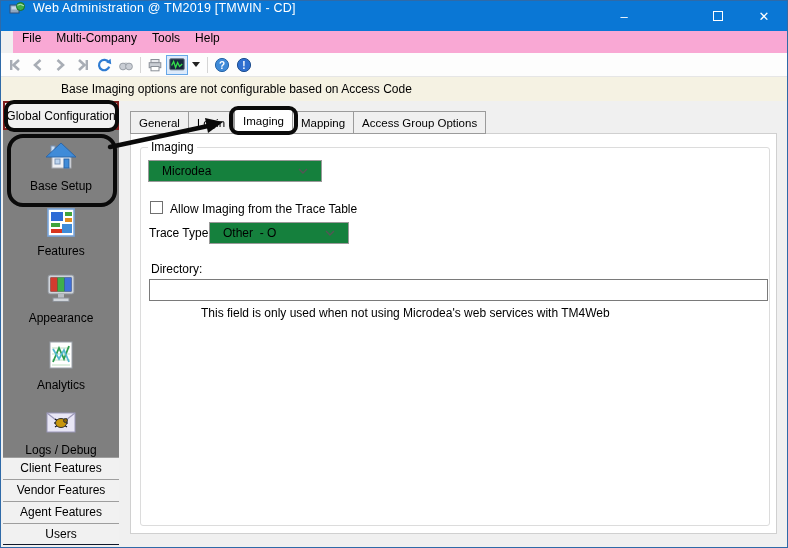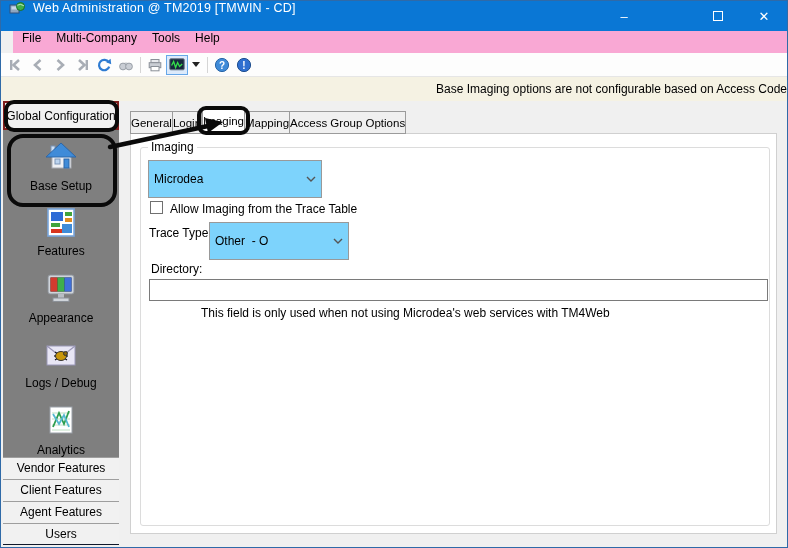--- a/index.html
+++ b/index.html
@@ -28,51 +28,51 @@
              display:flex; align-items:center; padding-left:4px; border-bottom:1px solid #e6e6e6; }
   .tool-btn { width:22px; height:20px; display:flex; align-items:center; justify-content:center; }
   .tool-sep { width:1px; height:16px; background:#d5d5d5; margin:0 3px; }
   .tool-toggle { display:flex; align-items:center; justify-content:center;
                  border:1px solid #66a7e8; background:#dceafb; width:22px; height:20px; }
   .caret-down { width:0; height:0; border-left:4px solid transparent; border-right:4px solid transparent;
                 border-top:5px solid #222; margin:0 4px; }
 
   
   .banner { position:absolute; top:76px; left:0; right:0; height:24px; background:#f5f2e3;
-            display:flex; align-items:center; justify-content:flex-end; padding-left:94px; }
+            display:flex; align-items:center; justify-content:flex-start; padding-left:60px; }
 
   
   .sidebar { position:absolute; top:100px; left:2px; width:116px; bottom:2px;
              display:flex; flex-direction:column; }
   .sidebar-header { height:33px; background:#f1f1f1; border:2px solid #7f1d1d; display:flex;
                     align-items:center; justify-content:center; position:relative; font-size:12px; }
   .sidebar-body { flex:1; background:#7f7f7f; display:flex; flex-direction:column; align-items:center; }
   .side-item { width:100%; display:flex; flex-direction:column; align-items:center;
                margin-top:14px; position:relative; }
   .side-item.first { margin-top:10px;align-items:center; }
   .side-label { margin-top:2px; font-size:12px; color:#000; }
   .sidebar-bottom .bottom-item { height:22px; line-height:21px; text-align:center; background:#f1f1f1;
                border-top:1px solid #9e9e9e; font-size:12px; }
   .sidebar-bottom .bottom-item.last { border-bottom:1px solid #0f172a; }
 
   
   .tabs { position:absolute; left:129px; top:107px; height:26px; display:flex; align-items:flex-end; z-index:2; }
-  .tab { height:23px; line-height:22px; padding:0 0; background:#f0f0f0;
+  .tab { height:23px; line-height:22px; padding:0 8px; background:#f0f0f0;
          border:1px solid #9b9b9b; border-left:none; font-size:11.5px; white-space:nowrap; }
   .tab.tfirst { border-left:1px solid #9b9b9b; }
   .tab.selected { height:26px; line-height:25px; background:#fff; border-left:1px solid #9b9b9b;
                   border-bottom:1px solid #fff; position:relative; z-index:3; }
   .panel { position:absolute; left:129px; top:132px; width:647px; height:401px; background:#fff;
            border:1px solid #d0d0d0; z-index:1; }
   .groupbox { position:absolute; left:9px; top:13px; right:6px; bottom:7px;
               border:1px solid #dcdcdc; border-radius:3px; }
   .legend { position:absolute; left:7px; top:-8px; background:#fff; padding:0 3px; font-size:12px; }
 
-  .combo { position:absolute; background:#7dd3fc; border:1px solid #999; display:flex;
-           align-items:center; justify-content:space-between; padding:0 5px; font-size:12px; height:38px; }
+  .combo { position:absolute; background:#15803d; border:1px solid #999; display:flex;
+           align-items:center; justify-content:space-between; padding:0 13px; font-size:12px; height:22px; }
   .combo .val { white-space:pre; }
   .checkbox { position:absolute; width:13px; height:13px; background:#fff; border:1px solid #707070; }
   .flabel { position:absolute; font-size:12px; }
   .dir-input { position:absolute; left:18px; top:145px; width:619px; height:22px;
                border:1px solid #7a7a7a; background:#fff; font-family:"Liberation Sans",sans-serif;
                font-size:12px; padding:0 4px; outline:none; }
   .note { position:absolute; left:34px; top:172px; font-size:12px;margin-left:36px; }
 
   
   .ann { position:absolute; border:4px solid #0a0a0a; border-radius:10px; pointer-events:none; z-index:60; }
@@ -219,60 +219,60 @@
             <rect x="4" y="3" width="26" height="19" rx="2" fill="#cfd4da" stroke="#8b9097"></rect>
             <rect x="6.5" y="5.5" width="21" height="14" fill="#222"></rect>
             <rect x="6.5" y="5.5" width="7" height="14" fill="#d23b2f"></rect>
             <rect x="13.5" y="5.5" width="7" height="14" fill="#3fae4a"></rect>
             <rect x="20.5" y="5.5" width="7" height="14" fill="#3f6fd8"></rect>
             <rect x="14" y="22" width="6" height="4" fill="#b8bdc4"></rect>
             <rect x="9" y="26" width="16" height="3.5" fill="#cfd4da" stroke="#8b9097"></rect>
           </svg>
         </span>
         <span class="side-label">Appearance</span>
+      </div>
+
+      <div class="side-item">
+        <span>
+          <svg width="34" height="34" viewBox="0 0 34 34">
+            <rect x="6" y="3" width="22" height="26" fill="#fff" stroke="#9aa0a8"></rect>
+            <g stroke="#bfe0c4" stroke-width="1">
+              <line x1="8" y1="9" x2="26" y2="9"></line>
+                <line x1="8" y1="15" x2="26" y2="15"></line>
+              <line x1="8" y1="21" x2="26" y2="21"></line>
+                <line x1="8" y1="26" x2="26" y2="26"></line>
+            </g>
+            <polyline points="9,23 15,9 20,20 25,7" fill="none" stroke="#2e9e4f" stroke-width="1.8"></polyline>
+            <polyline points="9,10 15,20 20,11 25,23" fill="none" stroke="#55b8d0" stroke-width="1.8"></polyline>
+          </svg>
+        </span>
+        <span class="side-label">Analytics</span>
       </div>
 
       <div class="side-item">
         <span>
           <svg width="34" height="32" viewBox="0 0 34 32">
             <rect x="3" y="7" width="28" height="19" fill="#e8e6f5" stroke="#9a97b8"></rect>
             <polyline points="3,7 17,18 31,7" fill="none" stroke="#9a97b8" stroke-width="1.2"></polyline>
             <g stroke="#111" stroke-width="1.2">
               <line x1="11" y1="13" x2="23" y2="21"></line>
                 <line x1="11" y1="21" x2="23" y2="13"></line>
               <line x1="10" y1="17" x2="24" y2="17"></line>
             </g>
             <ellipse cx="17" cy="17" rx="5.5" ry="4.5" fill="#c8960c" stroke="#333"></ellipse>
             <circle cx="21.5" cy="14.5" r="2" fill="#8a6508" stroke="#333"></circle>
           </svg>
         </span>
         <span class="side-label">Logs / Debug</span>
       </div>
-
-      <div class="side-item">
-        <span>
-          <svg width="34" height="34" viewBox="0 0 34 34">
-            <rect x="6" y="3" width="22" height="26" fill="#fff" stroke="#9aa0a8"></rect>
-            <g stroke="#bfe0c4" stroke-width="1">
-              <line x1="8" y1="9" x2="26" y2="9"></line>
-                <line x1="8" y1="15" x2="26" y2="15"></line>
-              <line x1="8" y1="21" x2="26" y2="21"></line>
-                <line x1="8" y1="26" x2="26" y2="26"></line>
-            </g>
-            <polyline points="9,23 15,9 20,20 25,7" fill="none" stroke="#2e9e4f" stroke-width="1.8"></polyline>
-            <polyline points="9,10 15,20 20,11 25,23" fill="none" stroke="#55b8d0" stroke-width="1.8"></polyline>
-          </svg>
-        </span>
-        <span class="side-label">Analytics</span>
-      </div>
     </div>
 
     <div class="sidebar-bottom">
+      <div class="bottom-item">Client Features</div>
       <div class="bottom-item">Vendor Features</div>
-      <div class="bottom-item">Client Features</div>
       <div class="bottom-item">Agent Features</div>
       <div class="bottom-item last">Users</div>
     </div>
   </div>
 
   <div class="tabs">
     <div class="tab tfirst">General</div>
     <div class="tab">Login</div>
     <div class="tab selected">
       <span>Imaging</span>

